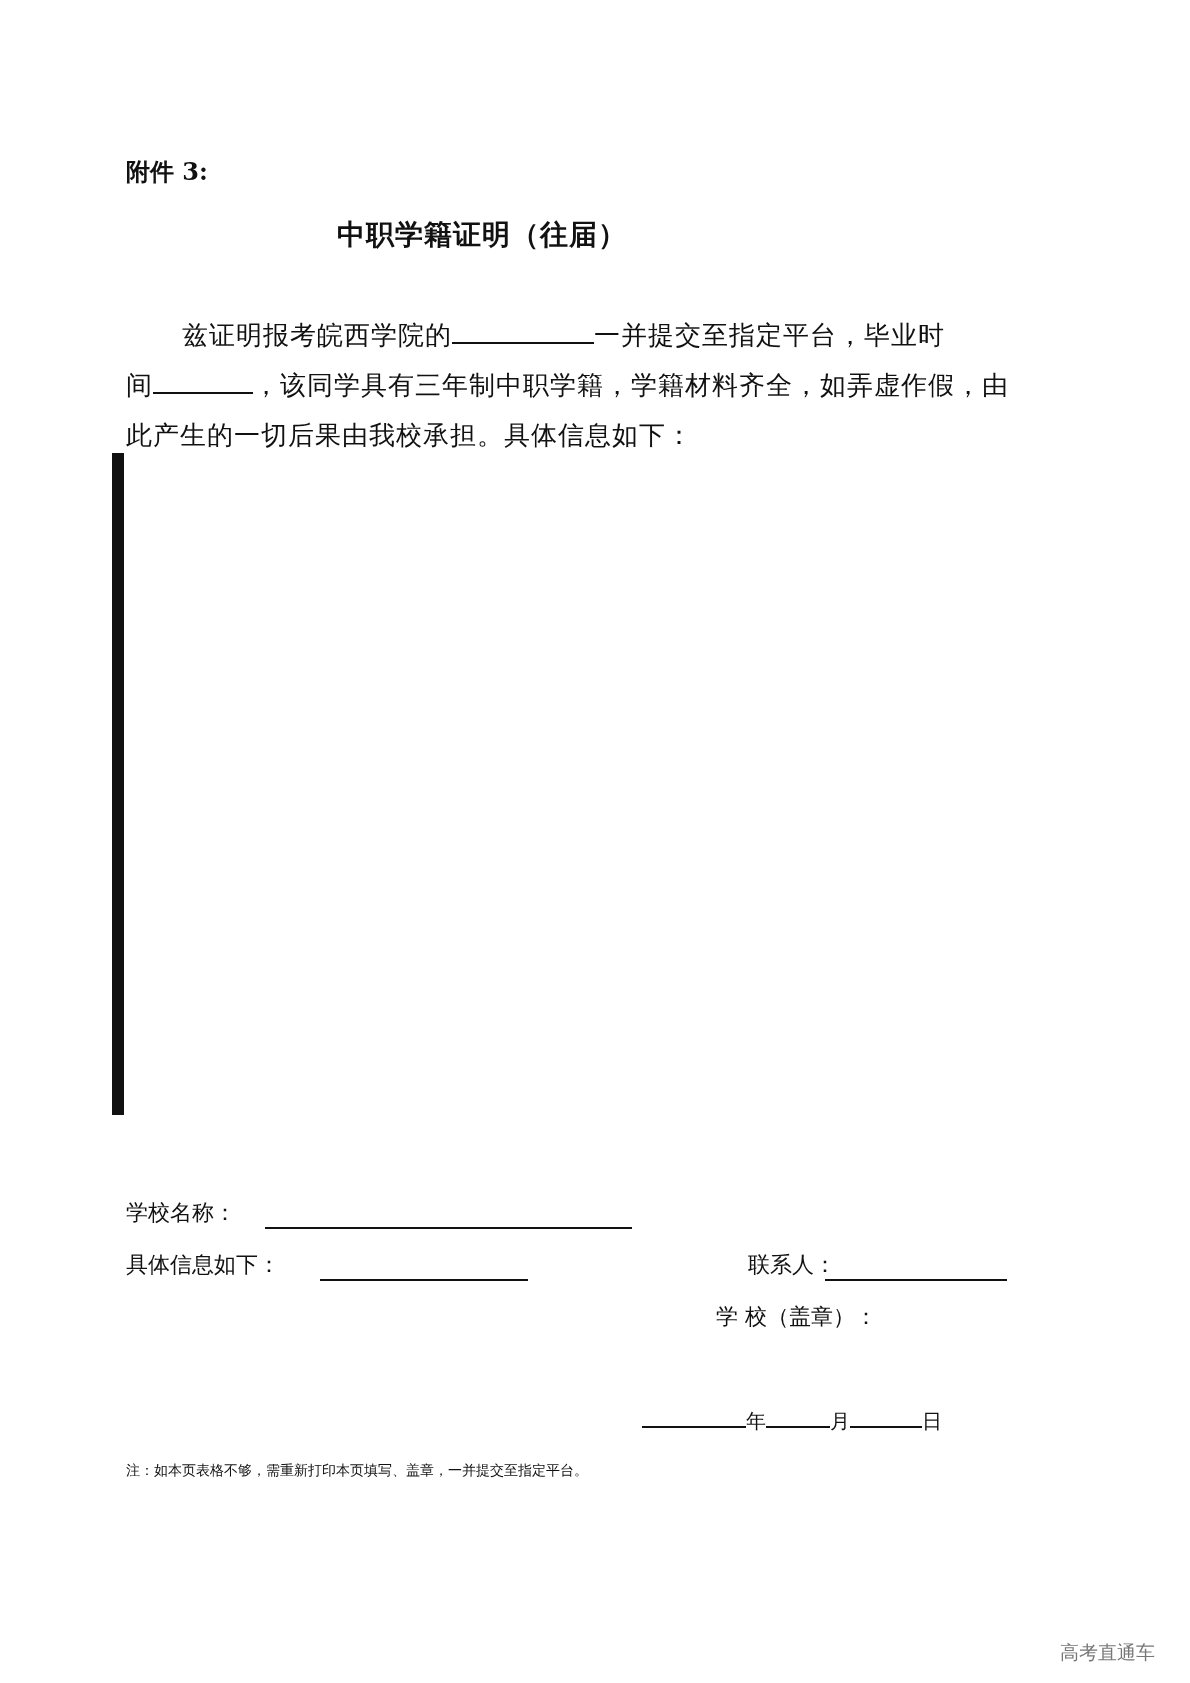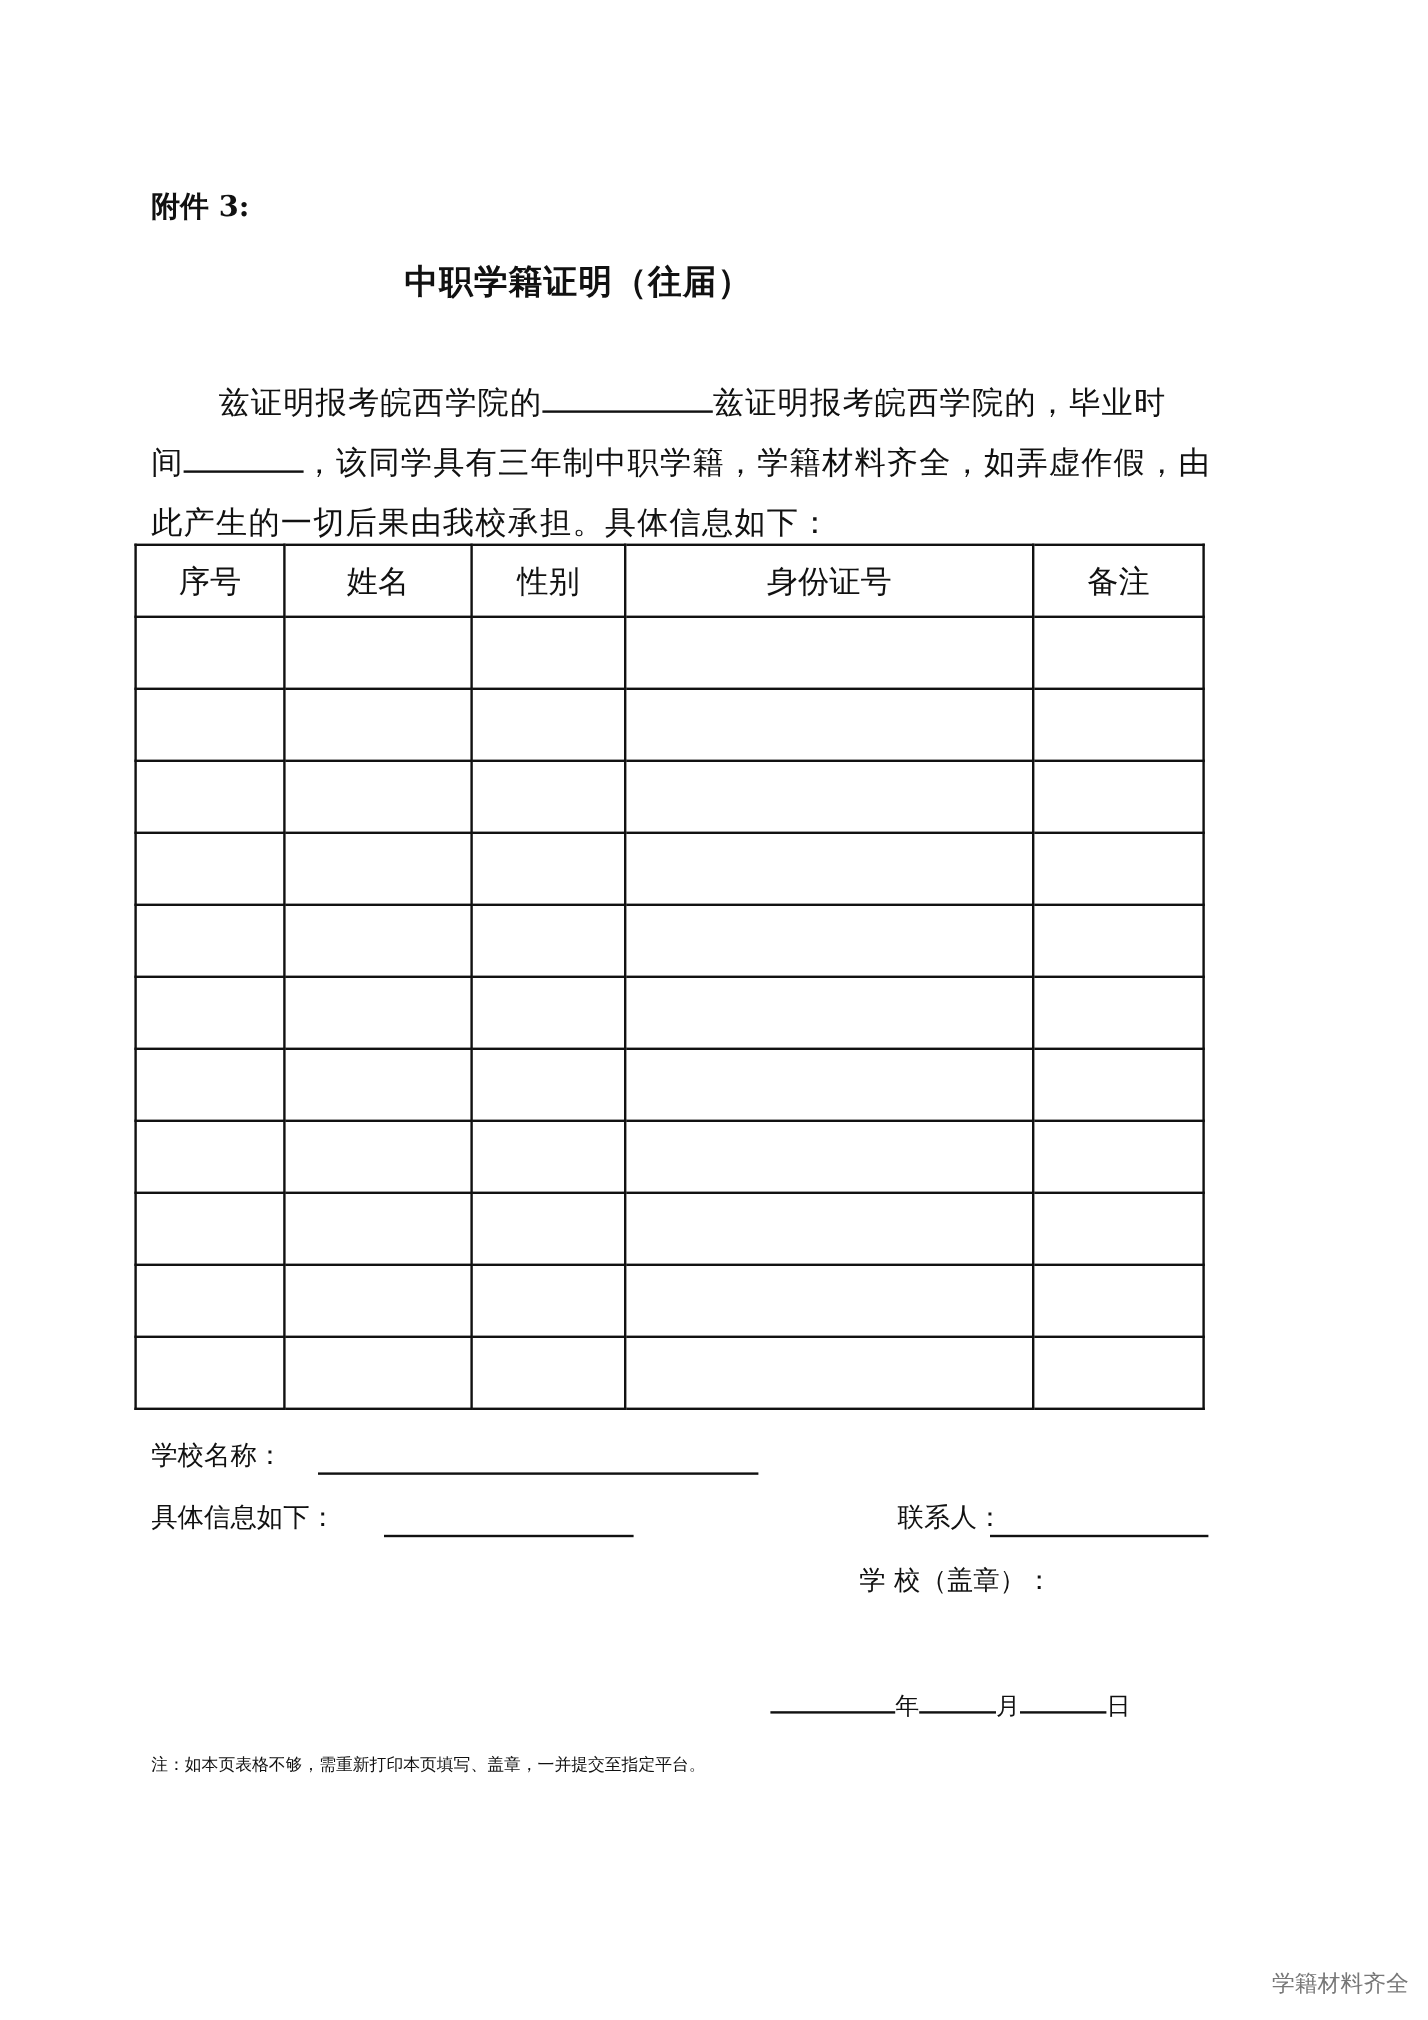--- a/index.html
+++ b/index.html
@@ -18,36 +18,29 @@
   .note { font-size:14px; left:126px; top:1462px; }
   .watermark { left:1060px; top:1640px; font-size:19px; color:#777; font-family:"DejaVu Sans",sans-serif; }
 </style>
 </head>
 <body>
 
 <div class="abs attach">附件 3:</div>
 <div class="abs title">中职学籍证明（往届）</div>
 
 <div class="abs para" style="left:182px;top:318px;">
-  <span>兹证明报考皖西学院的</span><span class="blank" style="width:142px;"></span><span>兹证明报考皖西学院的，毕业时</span>
+  <span>兹证明报考皖西学院的</span><span class="blank" style="width:142px;"></span><span>一并提交至指定平台，毕业时</span>
 </div>
 <div class="abs para" style="left:126px;top:368px;">
   <span>间</span><span class="blank" style="width:100px;"></span><span>，该同学具有三年制中职学籍，学籍材料齐全，如弄虚作假，由</span>
 </div>
 <div class="abs para" style="left:126px;top:418px;">此产生的一切后果由我校承担。具体信息如下：</div>
 
 <table class="grid">
   <tbody>
-      <tr>
-    <th style="width:122px;">序号</th>
-    <th style="width:154px;">姓名</th>
-    <th style="width:126px;">性别</th>
-    <th style="width:338px;">身份证号</th>
-    <th style="width:140px;">备注</th>
-  </tr>
   <tr>
         <td></td>
         <td></td>
         <td></td>
         <td></td>
         <td></td>
       </tr>
   <tr>
         <td></td>
         <td></td>
@@ -131,13 +124,13 @@
 <div class="line" style="left:825px;top:1279px;width:182px;"></div>
 
 <div class="abs field" style="left:716px;top:1302px;">学 校（盖章）：</div>
 
 <div class="abs" style="left:642px;top:1406px;font-size:20px;">
   <span class="blank" style="width:104px;height:20px;"></span><span>年</span><span class="blank" style="width:64px;height:20px;"></span><span>月</span><span class="blank" style="width:72px;height:20px;"></span><span>日</span>
 </div>
 
 <div class="abs note">注：如本页表格不够，需重新打印本页填写、盖章，一并提交至指定平台。</div>
 
-<div class="abs watermark">学籍材料齐全</div>
+<div class="abs watermark">高考直通车</div>
 
 </body></html>

